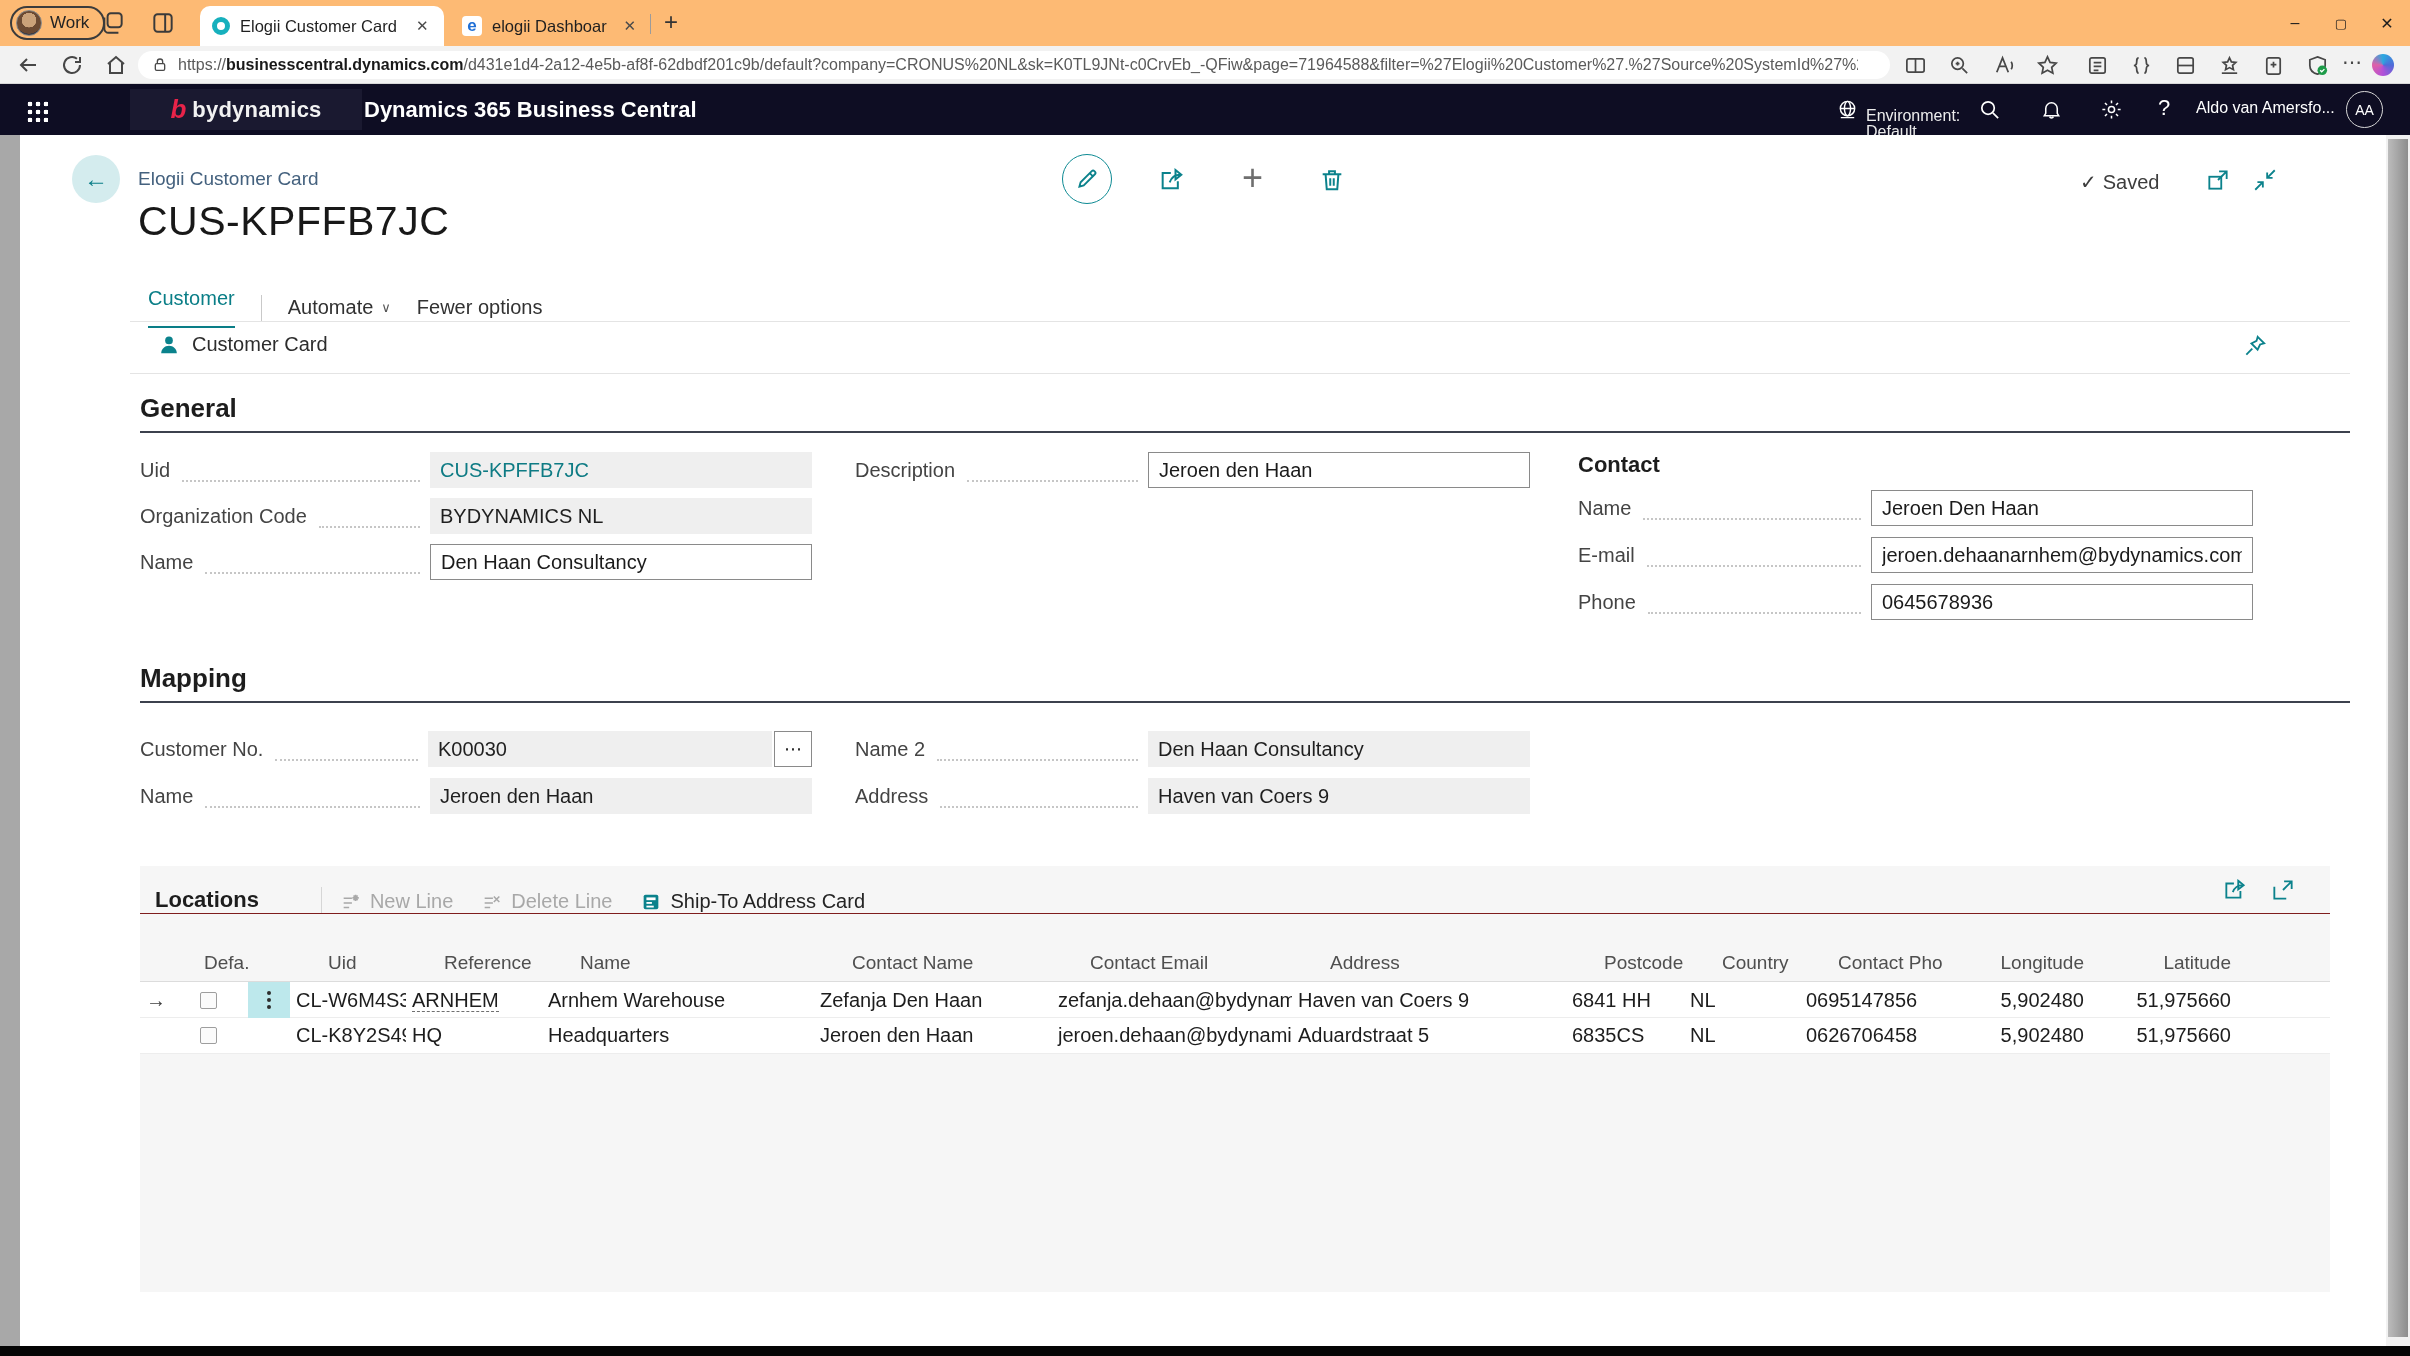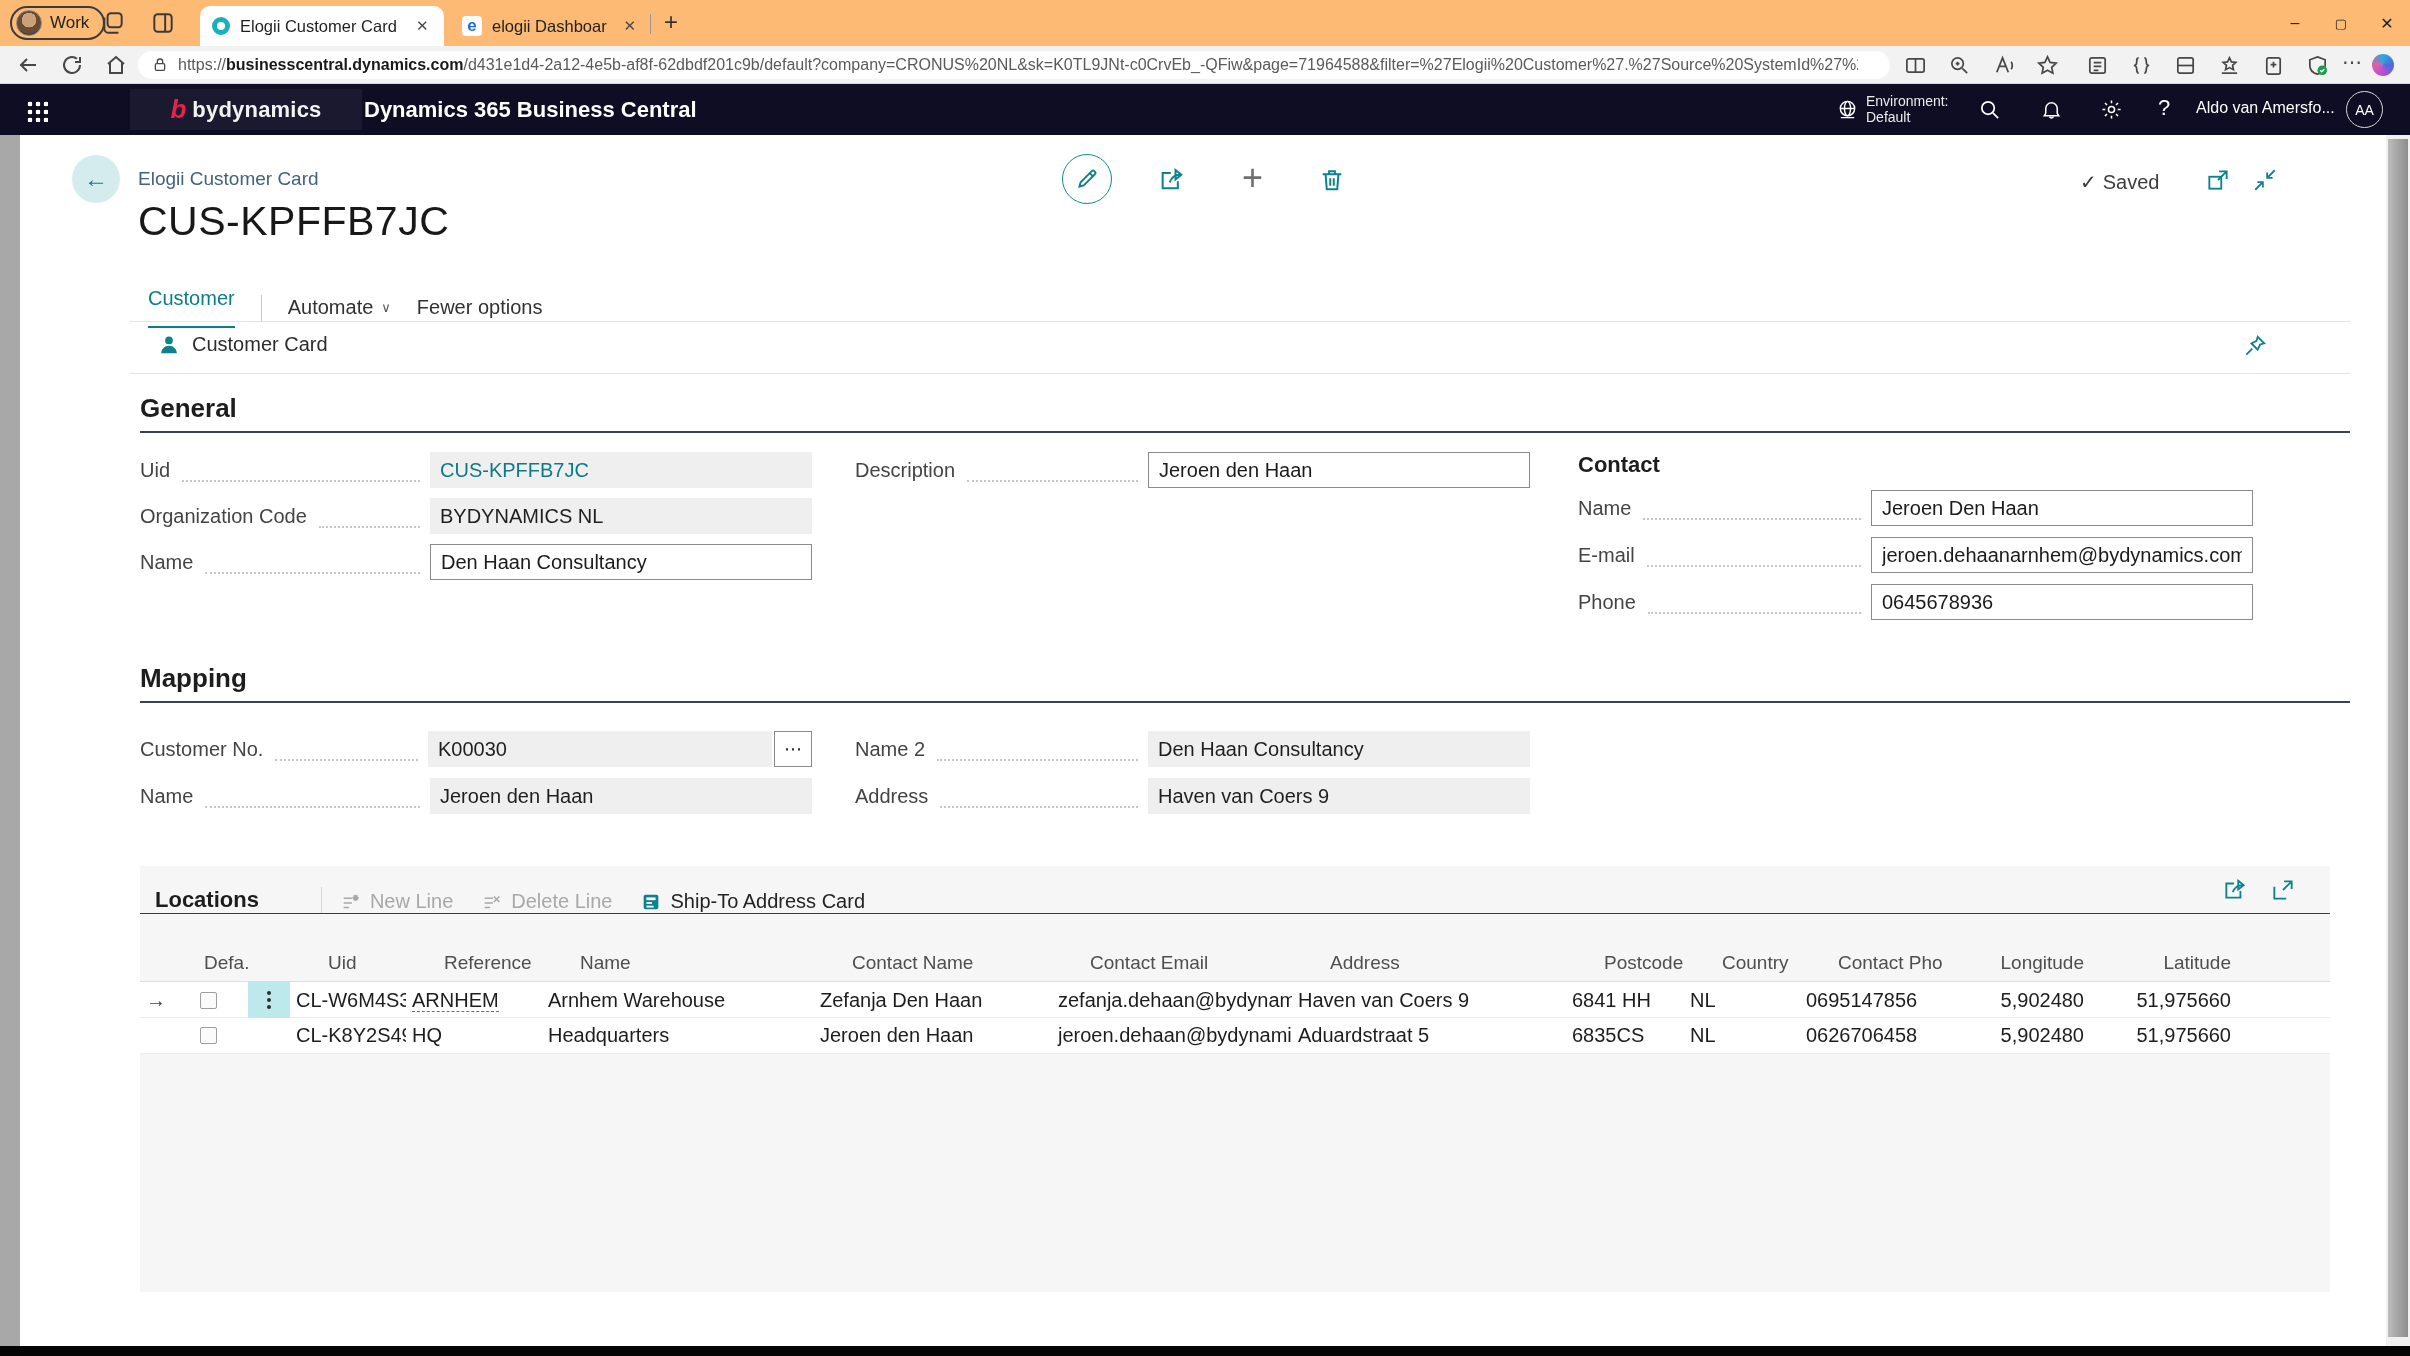--- a/index.html
+++ b/index.html
@@ -34,21 +34,21 @@
 
   
   .appheader { position:absolute; left:0; top:84px; width:2410px; height:51px; background:#0e0d23; color:#fff; }
   .waffle { position:absolute; left:26px; top:16px; width:22px; height:22px;
     background-image:radial-gradient(circle, #fff 2.2px, transparent 2.6px); background-size:8px 8px; }
   .logo-chip { position:absolute; left:130px; top:5px; width:232px; height:41px; background:#1a1930; display:flex; align-items:center; justify-content:center; gap:6px; }
   .logo-glyph { color:#e82349; font-size:26px; font-weight:bold; font-style:italic; }
   .logo-text { color:#f2f2f2; font-size:22px; font-weight:700; letter-spacing:.2px; }
   .product-title { position:absolute; left:364px; top:13px; font-size:22px; font-weight:600; color:#fff; }
   .hdr-icon { position:absolute; top:14px; width:23px; height:23px; color:#fff; }
-  .env { position:absolute; left:1866px; top:9px; font-size:14px; line-height:16px; color:#ececec; }
+  .env { position:absolute; left:1866px; top:24px; font-size:16px; line-height:16px; color:#ececec; }
   .help-q { position:absolute; left:2158px; top:11px; font-size:22px; color:#fff; }
   .user-name { position:absolute; left:2196px; top:15px; font-size:16px; color:#fff; width:142px; white-space:nowrap; overflow:hidden; }
   .user-avatar { position:absolute; left:2346px; top:7px; width:37px; height:37px; border:1.5px solid #d6d6d6; border-radius:50%; text-align:center; line-height:37px; font-size:14px; color:#fff; }
 
   
   .backdrop-strip { position:absolute; left:0; top:135px; width:20px; height:1211px; background:#a8a8a8; }
   .scrollbar { position:absolute; left:2386px; top:135px; width:24px; height:1211px; background:#f1f1f1; }
   .scroll-thumb { position:absolute; left:2px; top:4px; width:20px; height:1198px; background:linear-gradient(90deg,#bcbcbc,#8d8d8d); }
   .bottombar { position:absolute; left:0; top:1346px; width:2410px; height:10px; background:#050505; }
 

